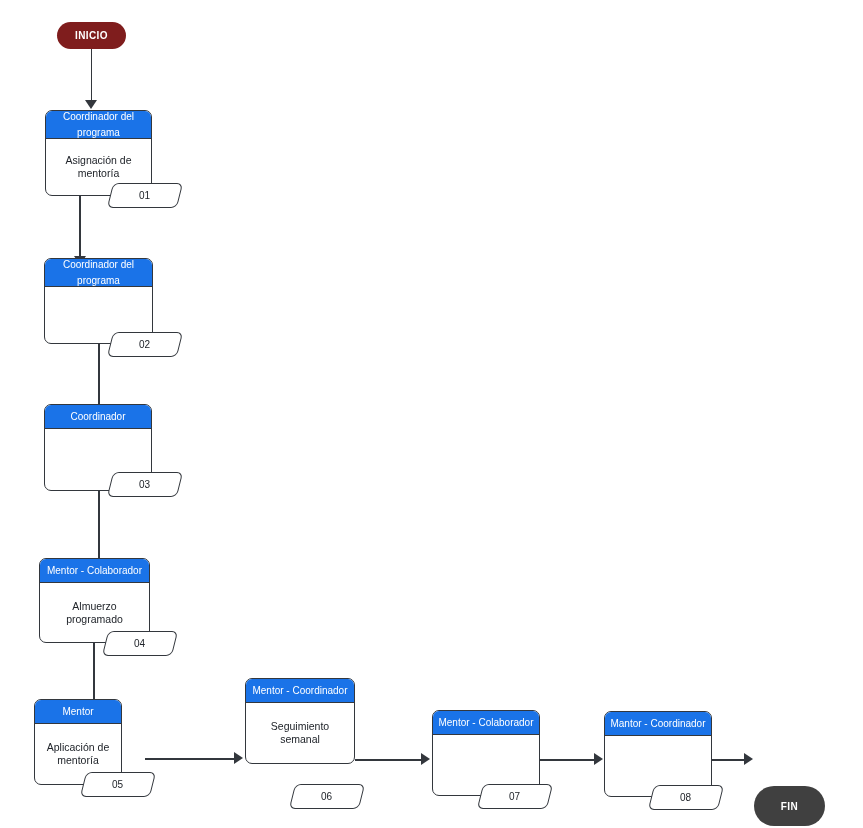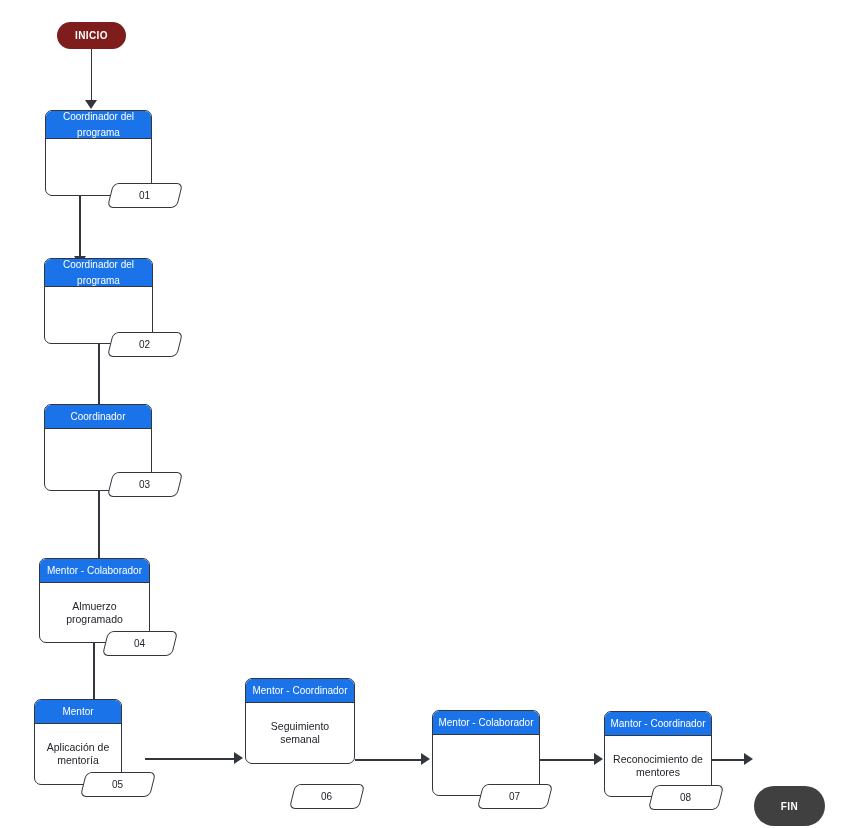--- a/index.html
+++ b/index.html
@@ -94,20 +94,21 @@
 
   <div class="terminator" style="left:57px;top:22px;width:69px;height:27px;background:#7f1d1d;">
     <span>INICIO</span>
   </div>
 
   <div class="edge v" style="left:90.5px;top:49px;height:53px;"></div>
   <div class="arrow-down" style="left:85px;top:100px;"></div>
 
   <div class="node" style="left:45px;top:110px;width:107px;height:86px;">
     <div class="node-header two-line">Coordinador del programa</div>
+    <div class="node-body">Asignación de mentoría</div>
   </div>
   <div class="tag" style="left:110px;top:183px;width:70px;height:25px;">
     <span>01</span>
   </div>
 
   <div class="edge v" style="left:79px;top:196px;height:70px;"></div>
   <div class="arrow-down" style="left:74px;top:256px;"></div>
 
   <div class="node" style="left:44px;top:258px;width:109px;height:86px;">
     <div class="node-header two-line">Coordinador del programa</div>
@@ -167,21 +168,20 @@
   </div>
   <div class="tag" style="left:480px;top:784px;width:70px;height:25px;">
     <span>07</span>
   </div>
 
   <div class="edge h" style="left:540px;top:759px;width:58px;"></div>
   <div class="arrow-right" style="left:594px;top:753px;"></div>
 
   <div class="node" style="left:604px;top:711px;width:108px;height:86px;">
     <div class="node-header">Mantor - Coordinador</div>
-    <div class="node-body">Reconocimiento de mentores</div>
   </div>
   <div class="tag" style="left:651px;top:785px;width:70px;height:25px;">
     <span>08</span>
   </div>
 
   <div class="edge h" style="left:712px;top:759px;width:36px;"></div>
   <div class="arrow-right" style="left:744px;top:753px;"></div>
 
   <div class="terminator" style="left:754px;top:786px;width:71px;height:40px;background:#404040;">
     <span>FIN</span>

